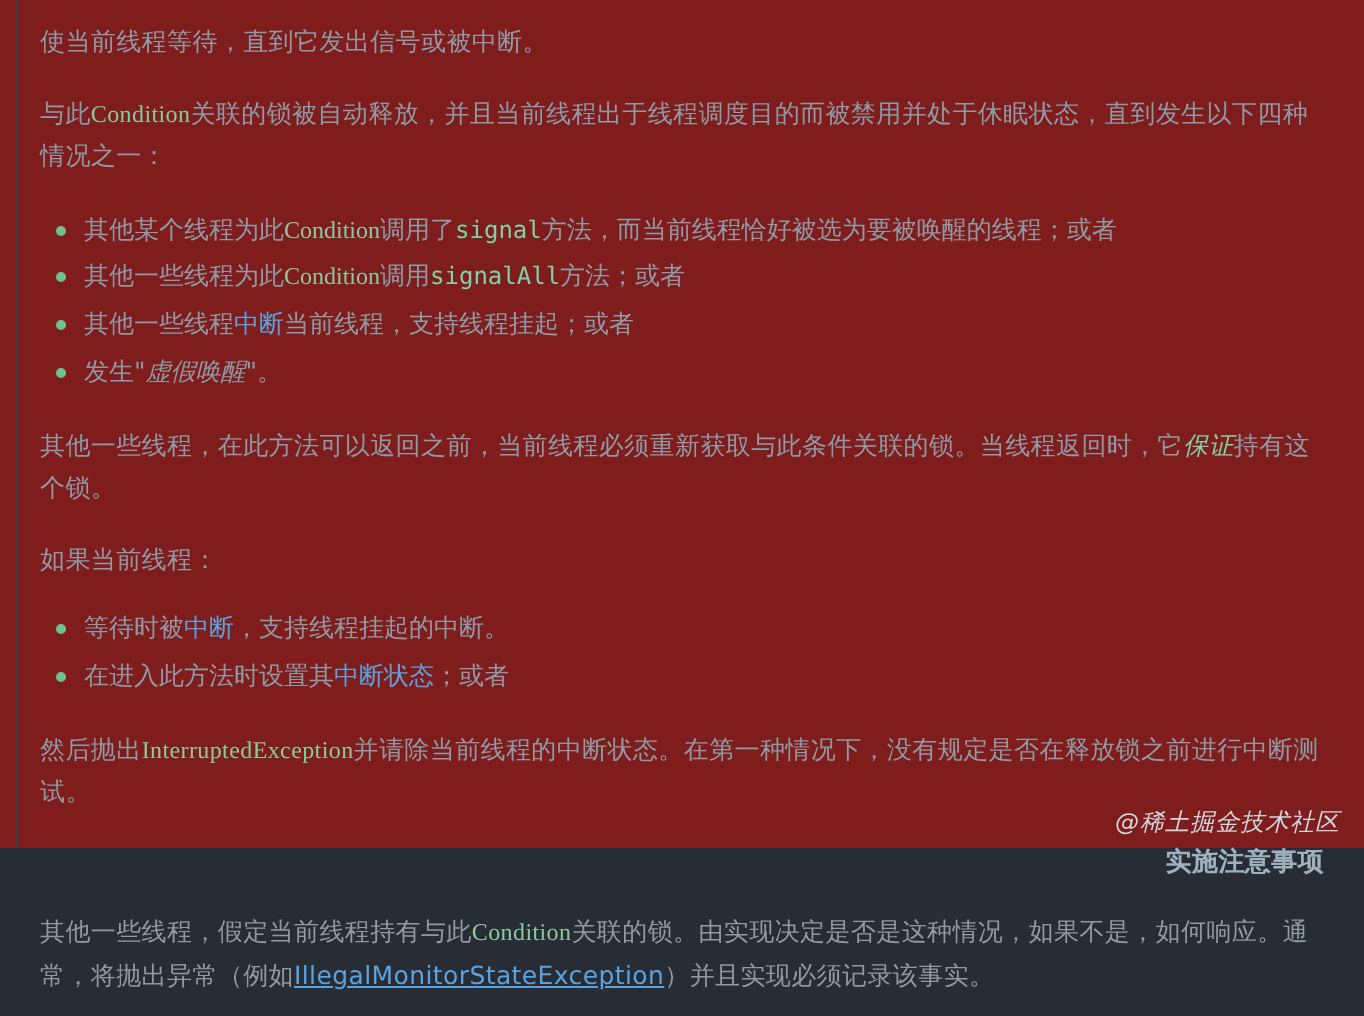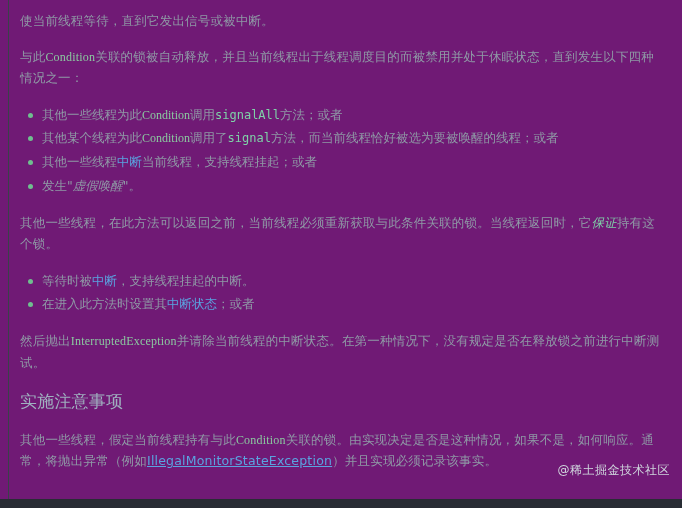--- a/index.html
+++ b/index.html
@@ -10,22 +10,22 @@
   body {
     width: 682px;
     height: 508px;
     overflow: hidden;
     font-family: "DejaVu Sans", "Liberation Sans", sans-serif;
     color: #9aa7b5;
   }
   .page {
     position: relative;
     width: 682px;
-    height: 499px;
-    background: #701a75;
+    height: 424px;
+    background: #7f1d1d;
     box-sizing: border-box;
     padding: 10px 20px 0 20px;
   }
   .left-rule {
     position: absolute;
     left: 8px;
     top: 0;
     bottom: 0;
     width: 1px;
     background: #3b4插;
@@ -80,54 +80,57 @@
     content: "";
     position: absolute;
     left: -12px;
     top: 10px;
     width: 5px;
     height: 5px;
     border-radius: 50%;
     background: #6fbf8f;
   }
   .section-title {
-    font-size: 17px;
+    font-size: 13px;
     color: #9fb0bf;
     margin: 0 0 12px 0;
-    font-weight: normal;
+    font-weight: bold;
+    text-align: right;
   }
   .ex-u { color: #5aa3e0; text-decoration: underline; }
   .watermark {
     position: absolute;
     right: 12px;
-    bottom: 20px;
+    bottom: 4px;
     font-size: 12px;
     color: #cfd6dd;
     letter-spacing: 0.5px;
+    font-style: italic;
   }
 </style>
 </head>
 <body>
 
 <div class="page">
   <div class="left-rule"></div>
 
   <p><span>使当前线程等待，直到它发出信号或被中断。</span></p>
 
   <p><span>与此</span><span class="code">Condition</span><span>关联的锁被自动释放，并且当前线程出于线程调度目的而被禁用并处于休眠状态，直到发生以下四种情况之一：</span></p>
 
   <ul>
+    <li><span>其他某个线程为此</span><span class="code">Condition</span><span>调用了</span><span class="kw">signal</span><span>方法，而当前线程恰好被选为要被唤醒的线程；或者</span></li>
     <li><span>其他一些线程为此</span><span class="code">Condition</span><span>调用</span><span class="kw">signalAll</span><span>方法；或者</span></li>
-    <li><span>其他某个线程为此</span><span class="code">Condition</span><span>调用了</span><span class="kw">signal</span><span>方法，而当前线程恰好被选为要被唤醒的线程；或者</span></li>
     <li><span>其他一些线程</span><a class="link" href="#">中断</a><span>当前线程，支持线程挂起；或者</span></li>
     <li><span>发生"</span><span class="em">虚假唤醒</span><span>"。</span></li>
   </ul>
 
   <p><span>其他一些线程，在此方法可以返回之前，当前线程必须重新获取与此条件关联的锁。当线程返回时，它</span><span class="em-green">保证</span><span>持有这个锁。</span></p>
 
+  <p class="tight"><span>如果当前线程：</span></p>
 
   <ul>
     <li><span>等待时被</span><a class="link" href="#">中断</a><span>，支持线程挂起的中断。</span></li>
     <li><span>在进入此方法时设置其</span><a class="link" href="#">中断状态</a><span>；或者</span></li>
   </ul>
 
   <p><span>然后抛出</span><span class="code">InterruptedException</span><span>并请除当前线程的中断状态。在第一种情况下，没有规定是否在释放锁之前进行中断测试。</span></p>
 
   <p class="section-title">实施注意事项</p>
 

